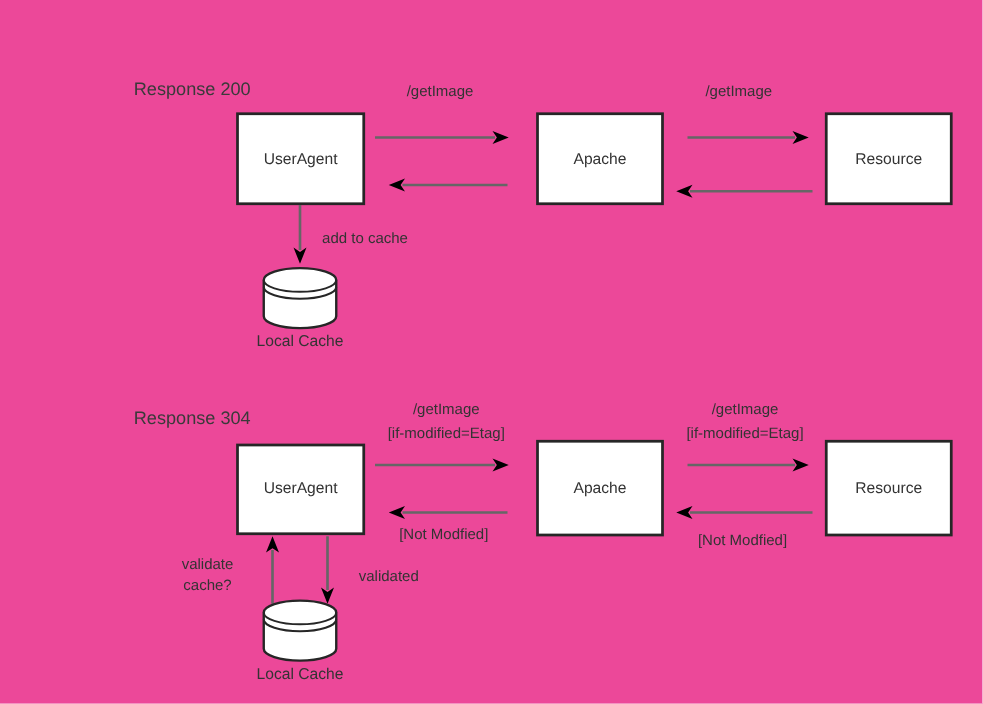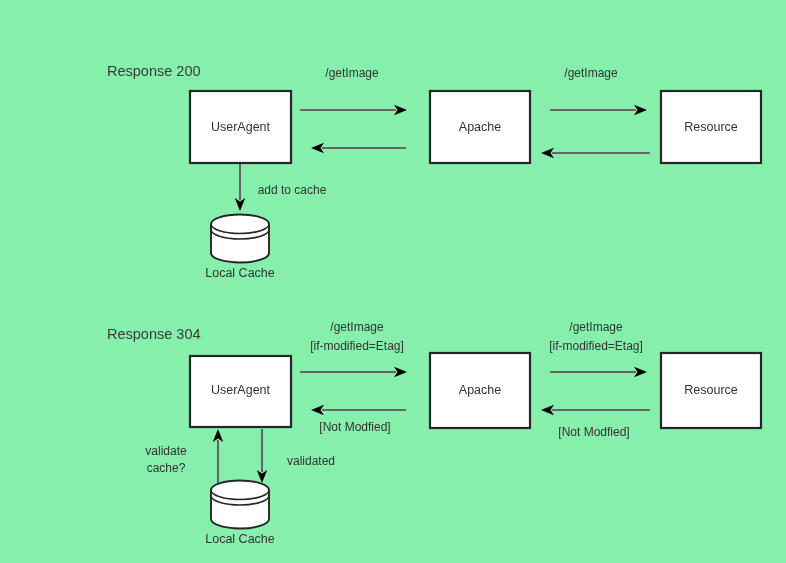--- a/index.html
+++ b/index.html
@@ -8,21 +8,21 @@
     background: #ffffff;
   }
   body {
     font-family: "Liberation Sans", sans-serif;
     color: #333333;
   }
   #canvas {
     position: relative;
     width: 786px;
     height: 563px;
-    background: #86efac;
+    background: #ec4899;
     overflow: hidden;
   }
   svg.diagram {
     position: absolute;
     left: 0;
     top: 0;
     width: 786px;
     height: 563px;
   }
   .node-box {

